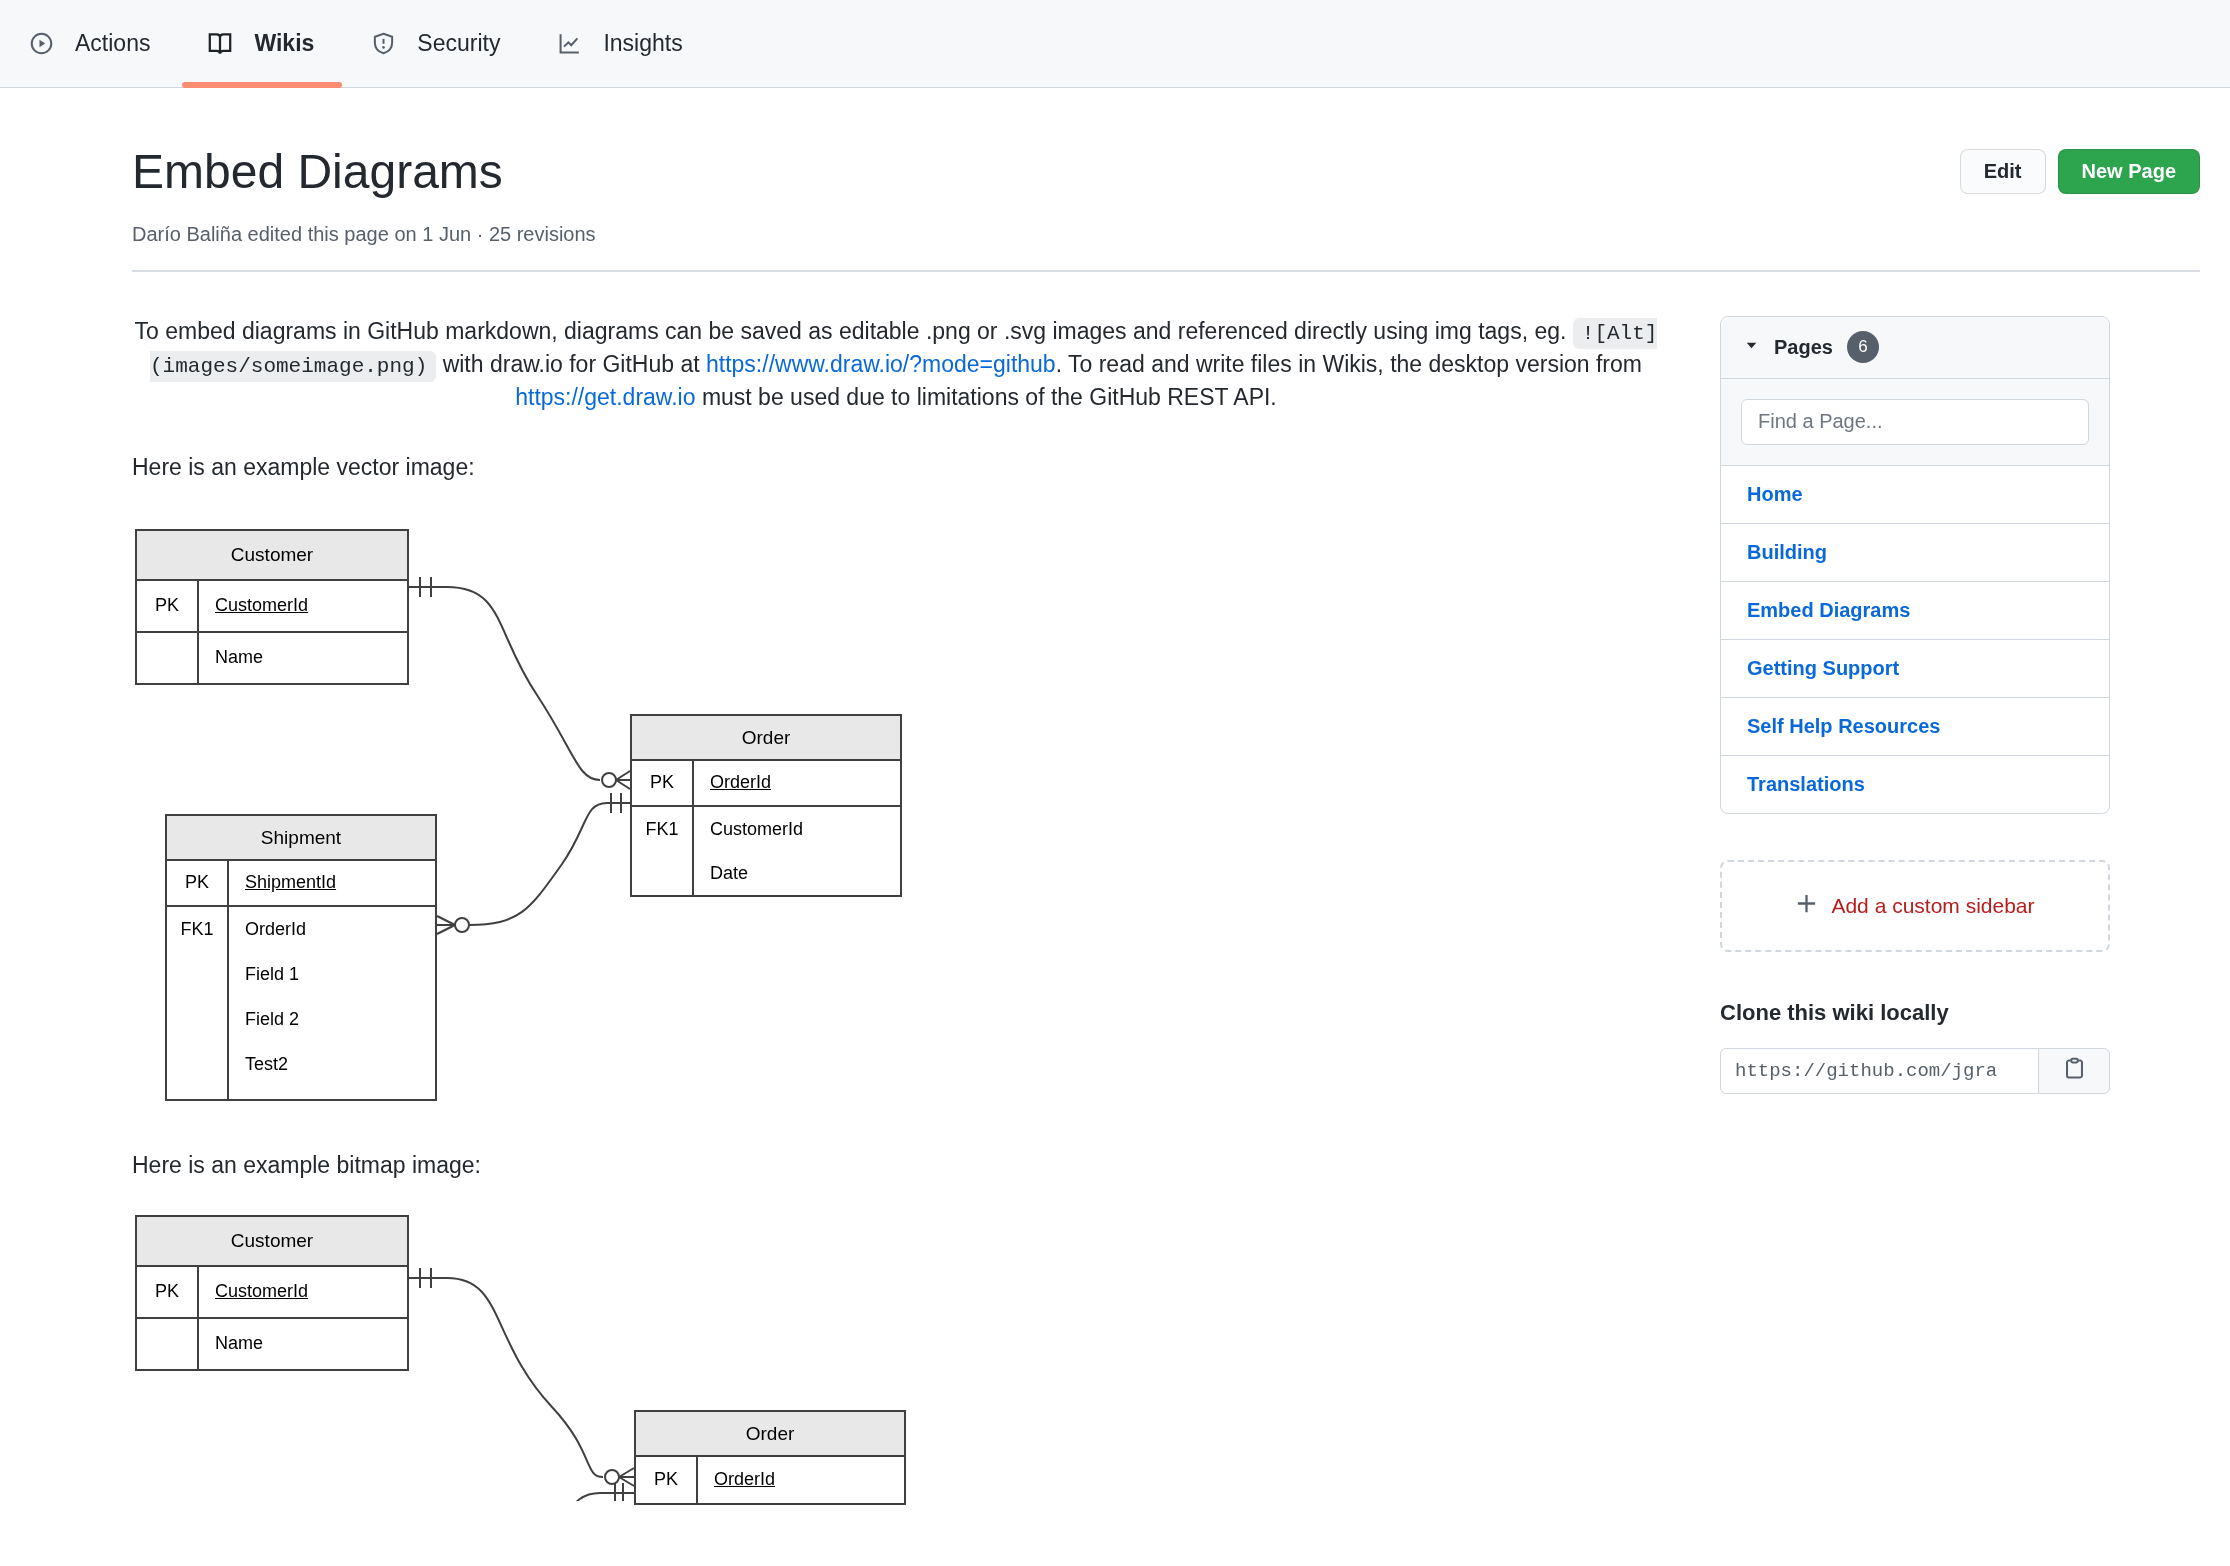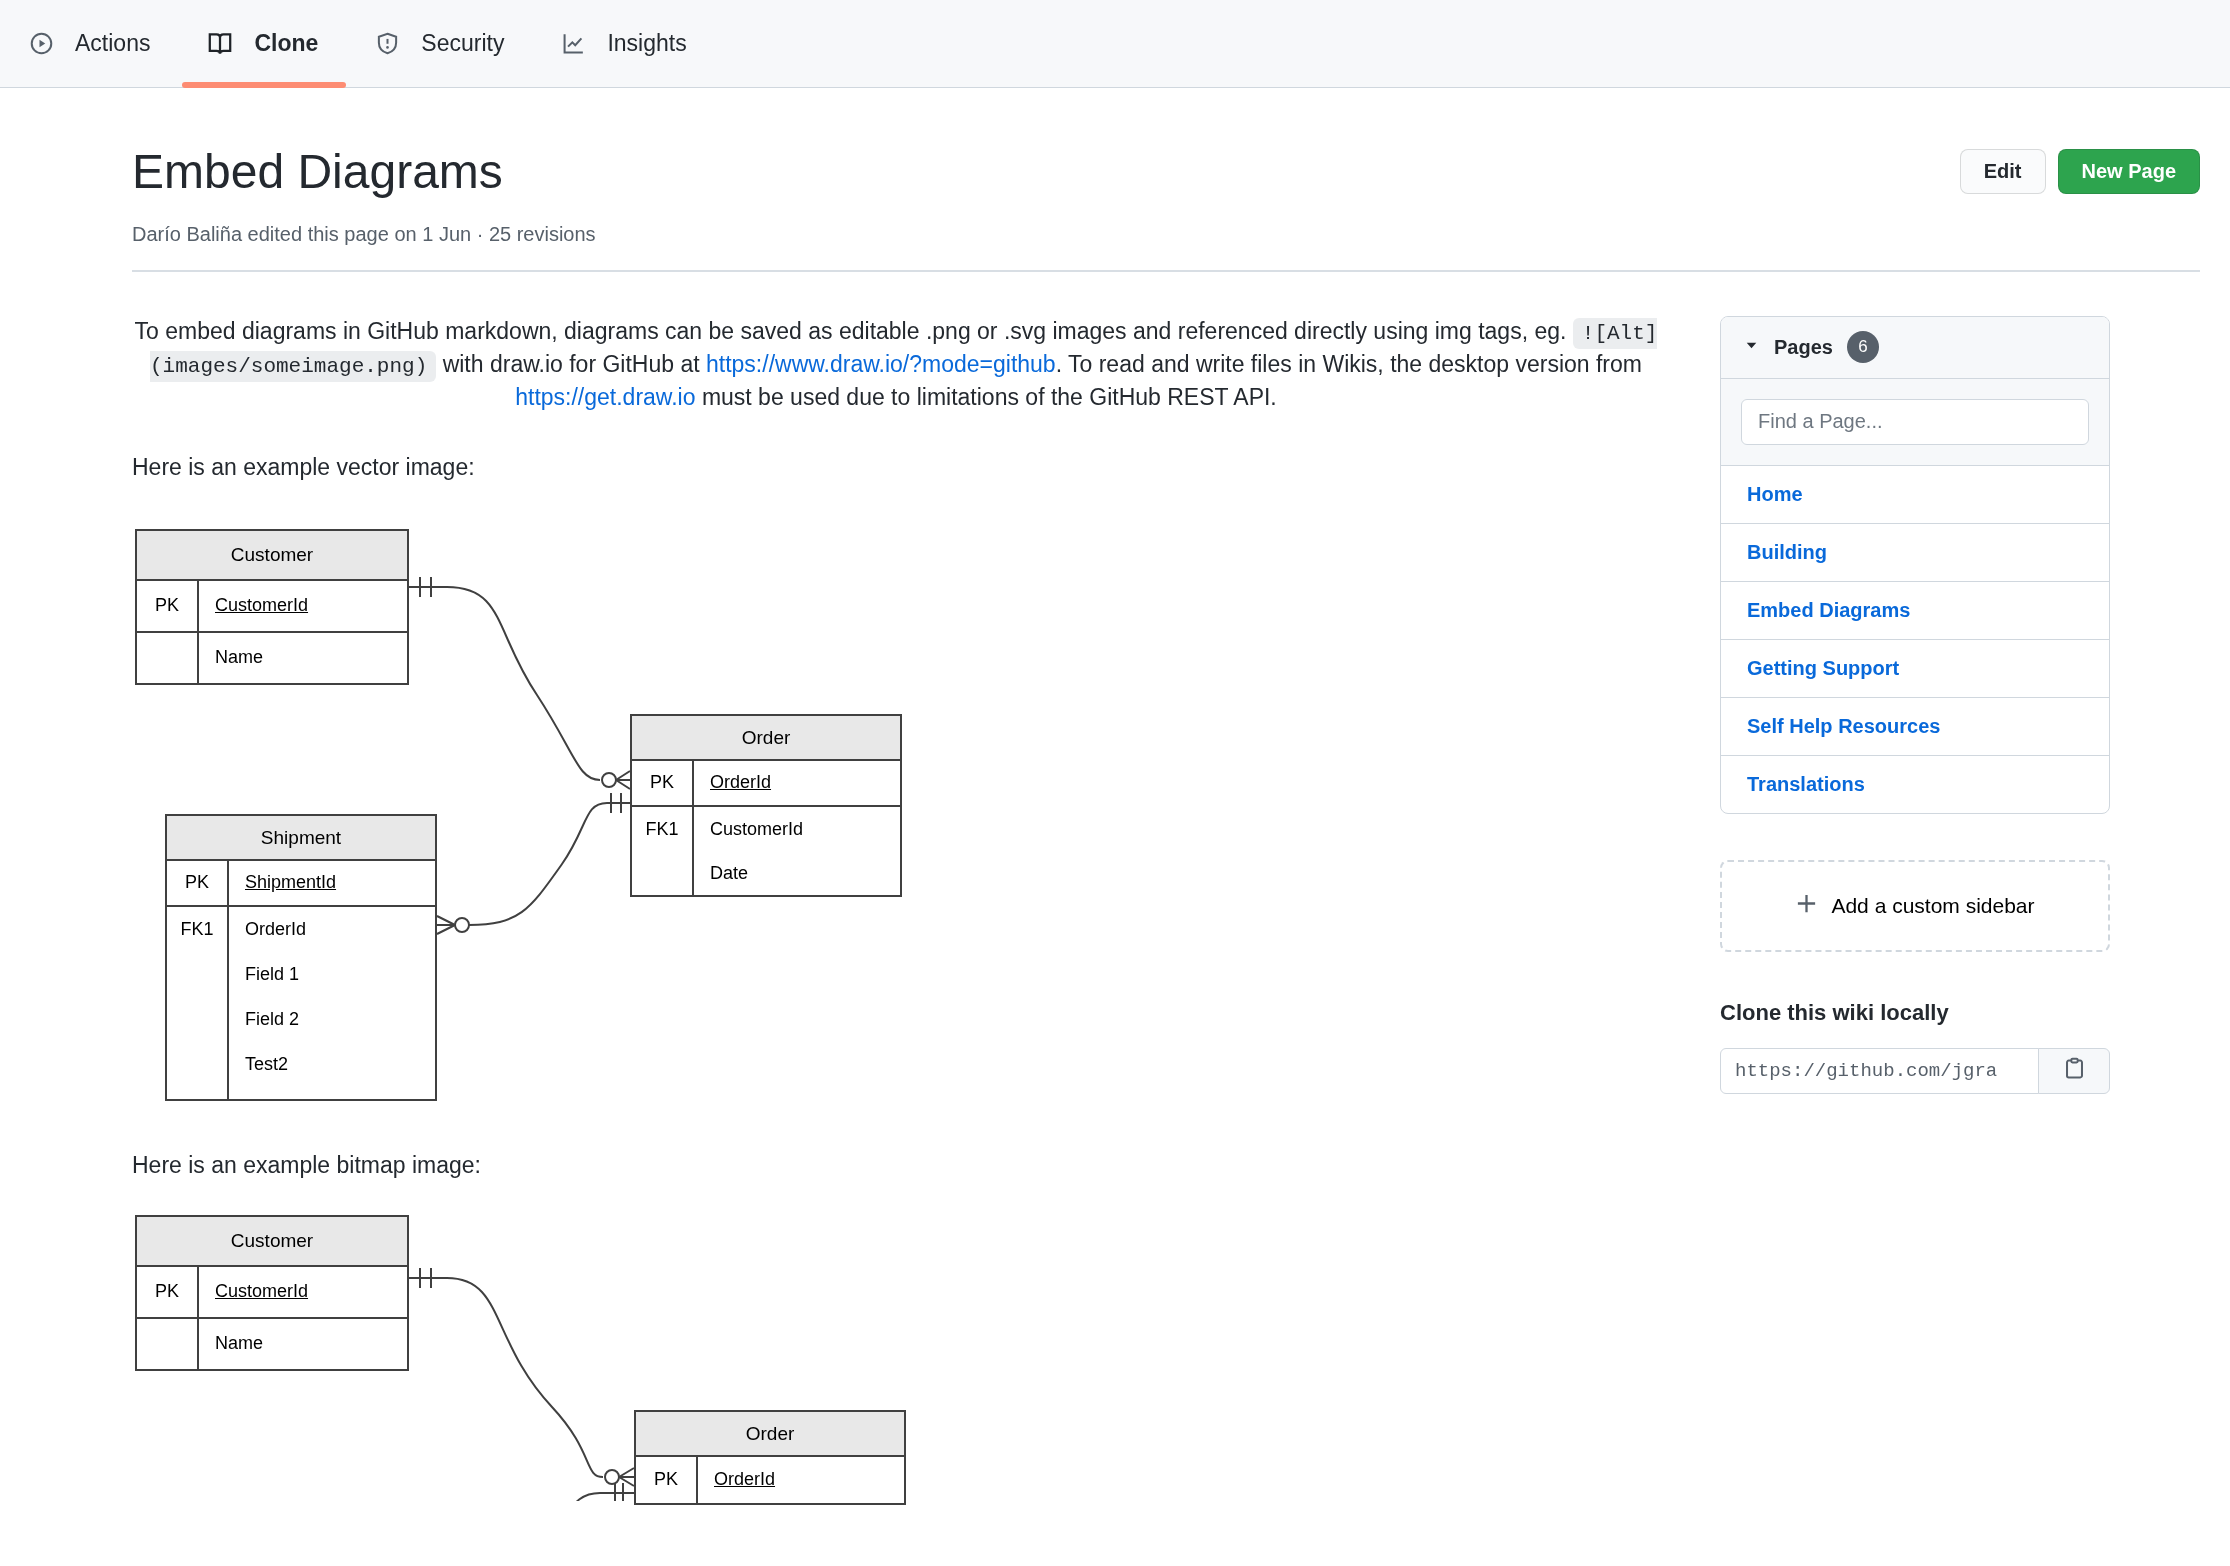--- a/index.html
+++ b/index.html
@@ -74,21 +74,21 @@
     display:flex;align-items:center;justify-content:center;font-size:17px;}
   .pp-search{background:#f6f8fa;border-bottom:1px solid #d0d7de;padding:20px 20px;}
   .pp-search input{width:100%;height:46px;border:1px solid #d0d7de;border-radius:6px;
     font-size:20px;padding:0 16px;box-sizing:border-box;background:#fff;outline:none;
     font-family:"Liberation Sans",sans-serif;color:#24292f;}
   .pp-search input::placeholder{color:#6e7781;}
   .pp-list .pp-row{height:57px;line-height:57px;padding-left:26px;font-size:20px;
     font-weight:700;color:#0969da;cursor:pointer;}
   .pp-list .pp-row + .pp-row{border-top:1px solid #d0d7de;}
   .add-sidebar{margin-top:46px;height:88px;border:2px dashed #d0d7de;border-radius:8px;
-    display:flex;align-items:center;justify-content:center;gap:13px;color:#000000;
+    display:flex;align-items:center;justify-content:center;gap:13px;color:#b91c1c;
     font-size:21px;cursor:pointer;background:#fff;}
   .clone-h{margin-top:48px;font-size:22px;font-weight:700;color:#24292f;}
   .clone-row{margin-top:22px;display:flex;height:46px;}
   .clone-input{flex:1;border:1px solid #d0d7de;border-radius:6px 0 0 6px;
     font-family:"Liberation Mono",monospace;font-size:19px;color:#57606a;
     display:flex;align-items:center;padding:10px 14px;background:#fff;
     white-space:nowrap;overflow:hidden;}
   .clone-btn{width:70px;border:1px solid #d0d7de;margin-left:-1px;background:#f6f8fa;
     border-radius:0 6px 6px 0;display:flex;align-items:center;justify-content:center;cursor:pointer;}
 </style>
@@ -105,21 +105,21 @@
     </span>
     <span>Actions</span>
   </div>
   <div class="nav-item active">
     <span class="tabline" style="background:#fd8c73;"></span>
     <span>
       <svg width="24" height="24" viewBox="0 0 16 16" fill="none" stroke="#1f2328" stroke-width="1.5">
         <path d="M8 3.6 C8 2.4 7 1.5 5.7 1.5 H1.2 v11 h4.5 c1.3 0 2.3 0.9 2.3 2 c0-1.1 1-2 2.3-2 h4.5 v-11 H10.3 C9 1.5 8 2.4 8 3.6 V13"></path>
       </svg>
     </span>
-    <span>Clone</span>
+    <span>Wikis</span>
   </div>
   <div class="nav-item">
     <span>
       <svg width="23" height="23" viewBox="0 0 16 16" fill="none" stroke="#57606a" stroke-width="1.4">
         <path d="M8 1.2 L14 3.3 V7.4 C14 11.4 11.1 13.8 8 14.8 C4.9 13.8 2 11.4 2 7.4 V3.3 Z"></path>
         <path d="M8 4.8 v3.4"></path>
         <circle cx="8" cy="10.7" r="0.9" fill="#57606a" stroke="none"></circle>
       </svg>
     </span>
     <span>Security</span>

